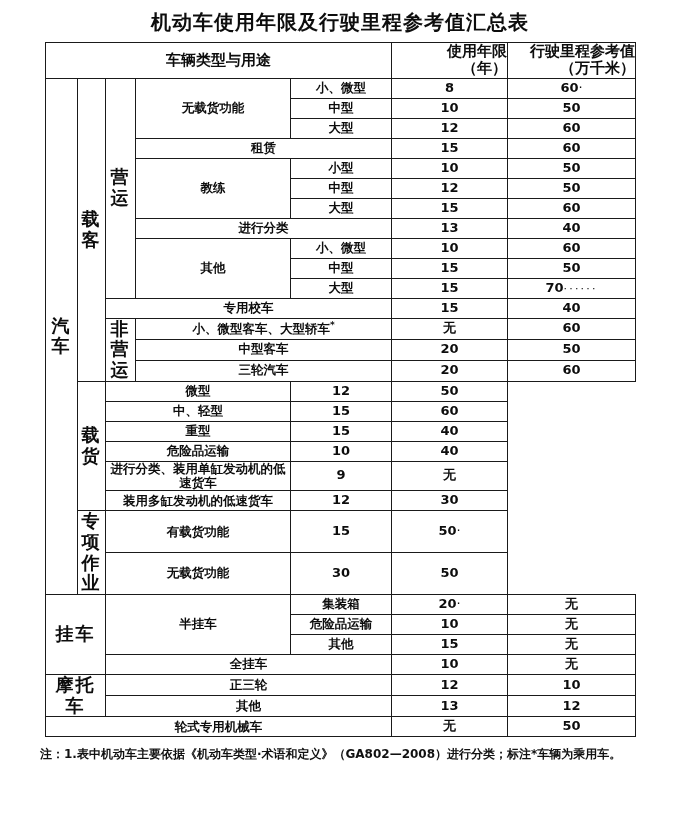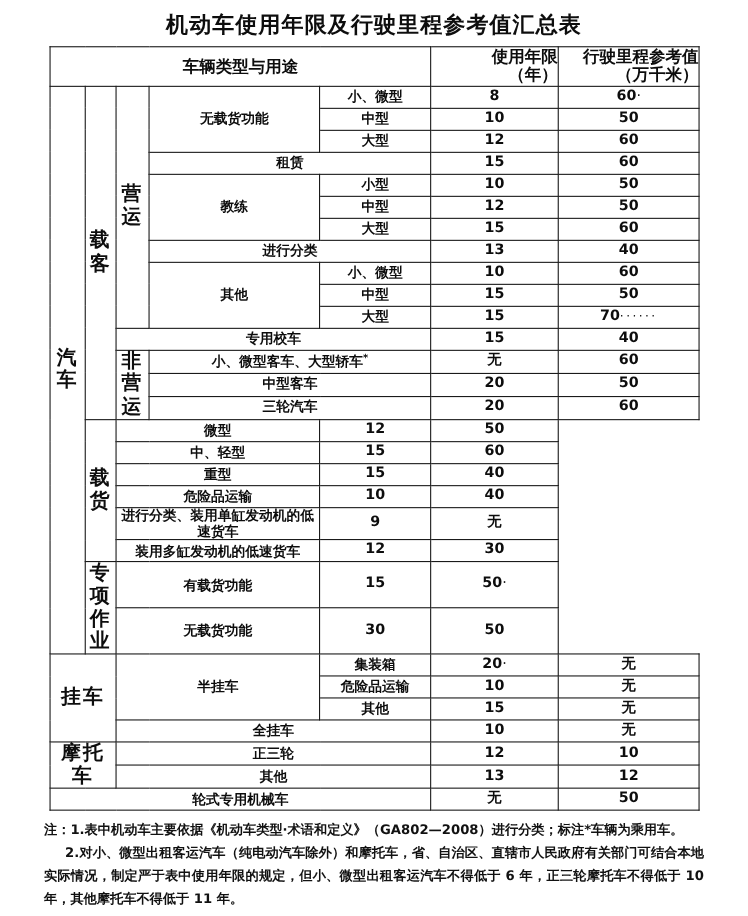--- a/index.html
+++ b/index.html
@@ -303,16 +303,15 @@
           <td class="num">无</td>
           <td class="num">50</td>
         </tr>
 
       </tbody>
     </table>
   </div>
 
   <div class="notes">
     <p>注：1.表中机动车主要依据《机动车类型·术语和定义》（GA802—2008）进行分类；标注*车辆为乘用车。</p>
-    <p class="n2">2.对小、微型出租客运汽车（纯电动汽车除外）和摩托车，省、自治区、直辖市人民政府有关部门可结合本地实际情况，制定严于表中使用年限的规定，但小、微型出租客运汽车不得低于 6 年，正三轮摩托车不得低于 10年，其他摩托车不得低于 11 年。</p>
   </div>
 
 </div>
 
 </body></html>

